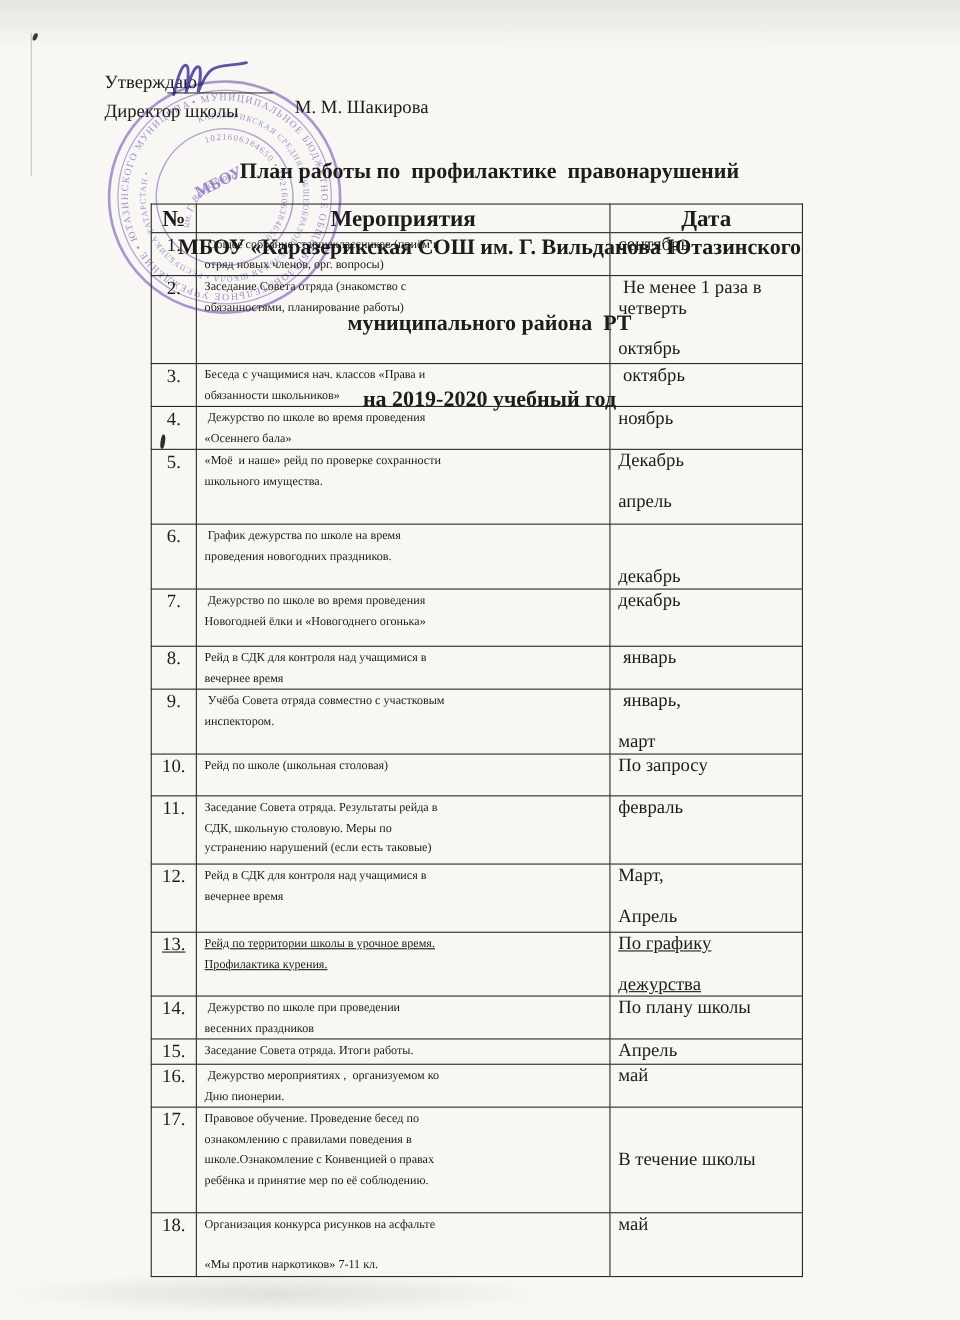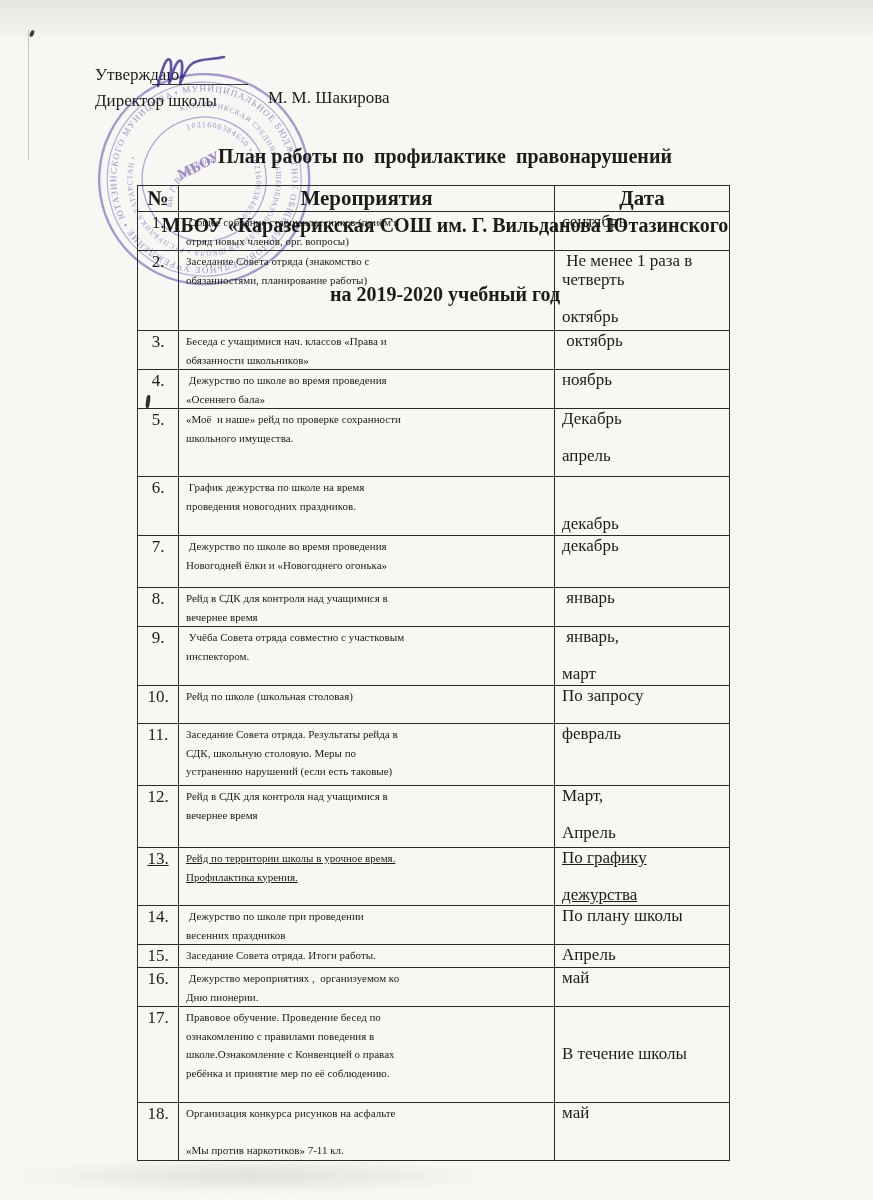--- a/index.html
+++ b/index.html
@@ -60,20 +60,21 @@
 </div>
 <div class="sig-line"></div>
 <svg class="sig-svg" width="80" height="42" viewBox="0 0 80 42">
   <path d="M8,34 C13,12 17,5 20,8 C22,10 21,24 19,33 C24,14 28,7 31,9 C33,11 32,22 30,32 C34,22 38,14 43,11 C52,6 62,8 74,5" fill="none" stroke="#4e3f9e" stroke-width="2.6" stroke-linecap="round" opacity="0.9"></path>
 </svg>
 <div class="director-name">М. М. Шакирова</div>
 
 <div class="doc-title">
   <div>План работы по  профилактике  правонарушений</div>
   <div>МБОУ «Каразерикская СОШ им. Г. Вильданова Ютазинского</div>
+  <div>муниципального района  РТ</div>
   <div>на 2019-2020 учебный год</div>
 </div>
 
 <svg class="stamp" viewBox="0 0 240 250">
   <defs>
     <path id="ringO" d="M117,34 a88,88 0 1,1 -0.01,0" fill="none"></path>
     <path id="ringI" d="M117,50 a72,72 0 1,1 -0.01,0" fill="none"></path>
     <path id="ringD" d="M117,70 a52,52 0 1,1 -0.01,0" fill="none"></path>
     <path id="arcC" d="M77,138 a48,48 0 0,1 80,-14" fill="none"></path>
   </defs>

